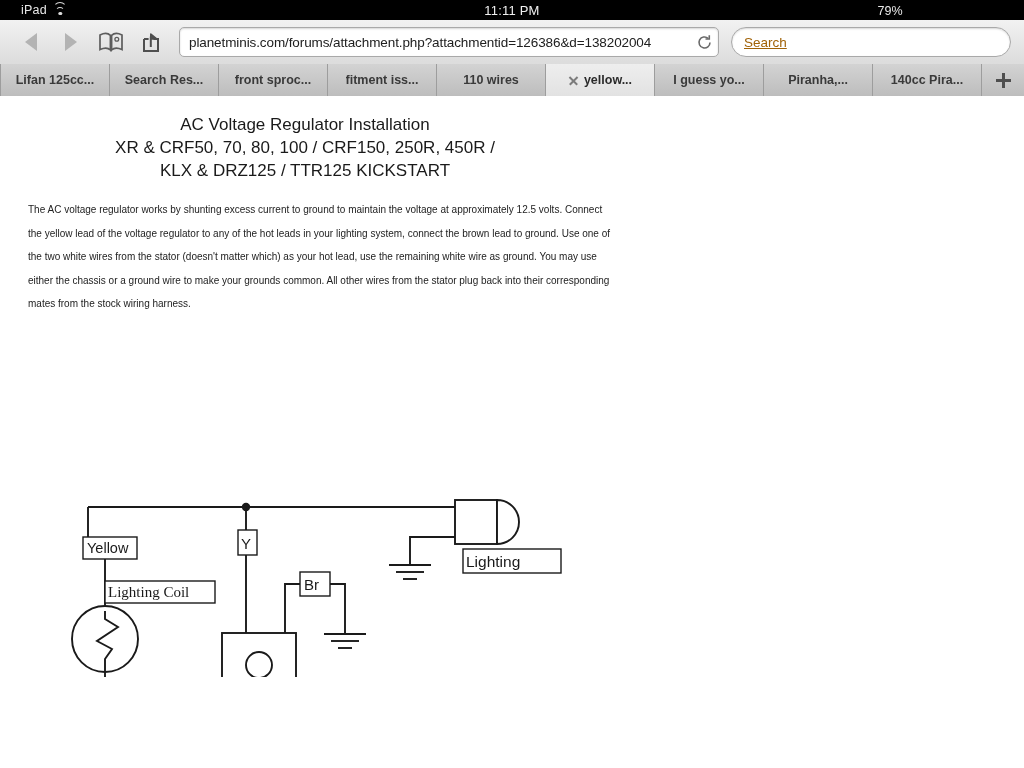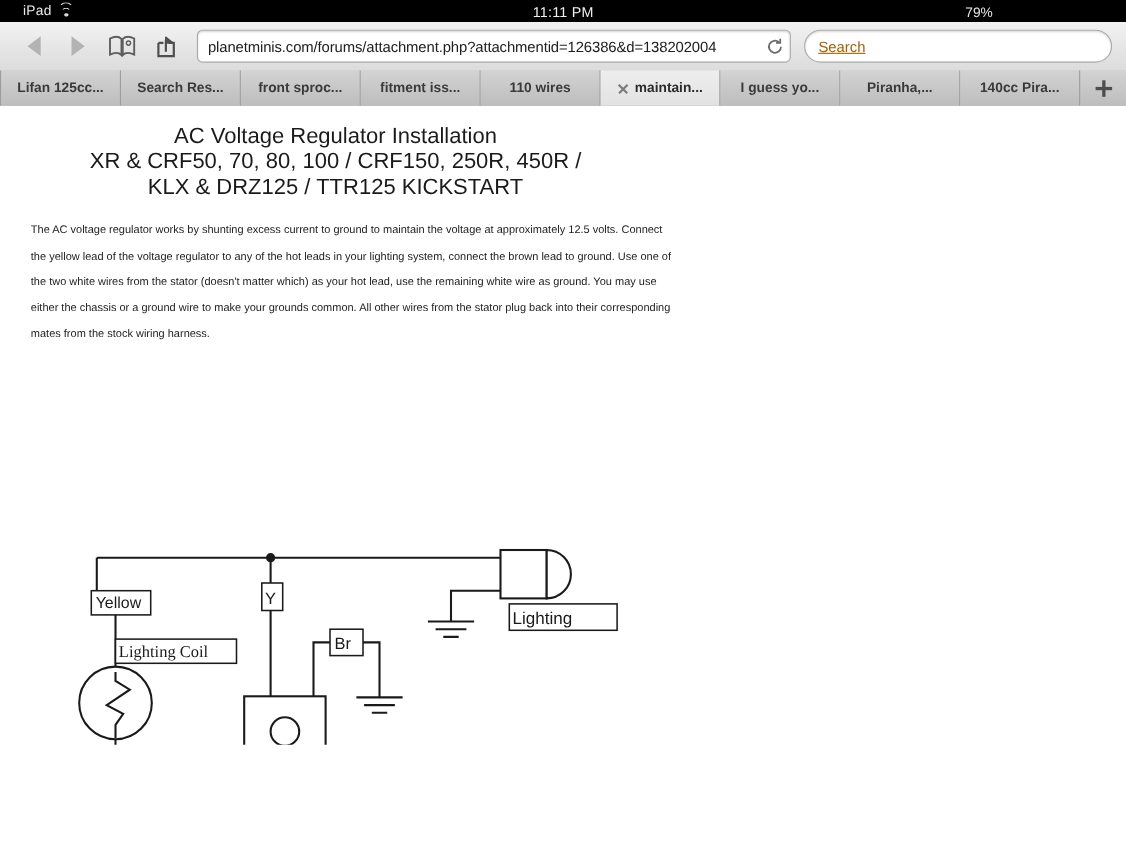--- a/index.html
+++ b/index.html
@@ -163,21 +163,21 @@
   .plus::after  { top: 0; left: 6px; height: 15px; width: 3px; }
 
   
   #page-content {
     position: absolute; left: 0; top: 97px;
     width: 1024px; height: 671px; background: #ffffff;
     overflow: hidden;
   }
   #doc-title {
     position: absolute; left: 0; top: 16px; width: 610px;
-    text-align: center; font-size: 20px; color: #1a1a1a;
+    text-align: center; font-size: 17px; color: #1a1a1a;
     line-height: 23px; font-family: "Liberation Sans", sans-serif;
   }
   #doc-body {
     position: absolute; left: 28px; top: 101px; width: 585px;
     font-size: 10px; line-height: 23.5px; color: #222222;
   }
   #diagram { position: absolute; left: 0; top: 290px; width: 620px; height: 290px; }
   #diagram svg { display: block; }
 </style>
 </head>
@@ -253,21 +253,21 @@
       <span class="tab-label">front sproc...</span>
     </div>
     <div class="tab">
       <span class="tab-label">fitment iss...</span>
     </div>
     <div class="tab">
       <span class="tab-label">110 wires</span>
     </div>
     <div class="tab active">
       <span class="tab-close"></span>
-      <span class="tab-label">maintain...</span>
+      <span class="tab-label">yellow...</span>
     </div>
     <div class="tab">
       <span class="tab-label">I guess yo...</span>
     </div>
     <div class="tab">
       <span class="tab-label">Piranha,...</span>
     </div>
     <div class="tab">
       <span class="tab-label">140cc Pira...</span>
     </div>

